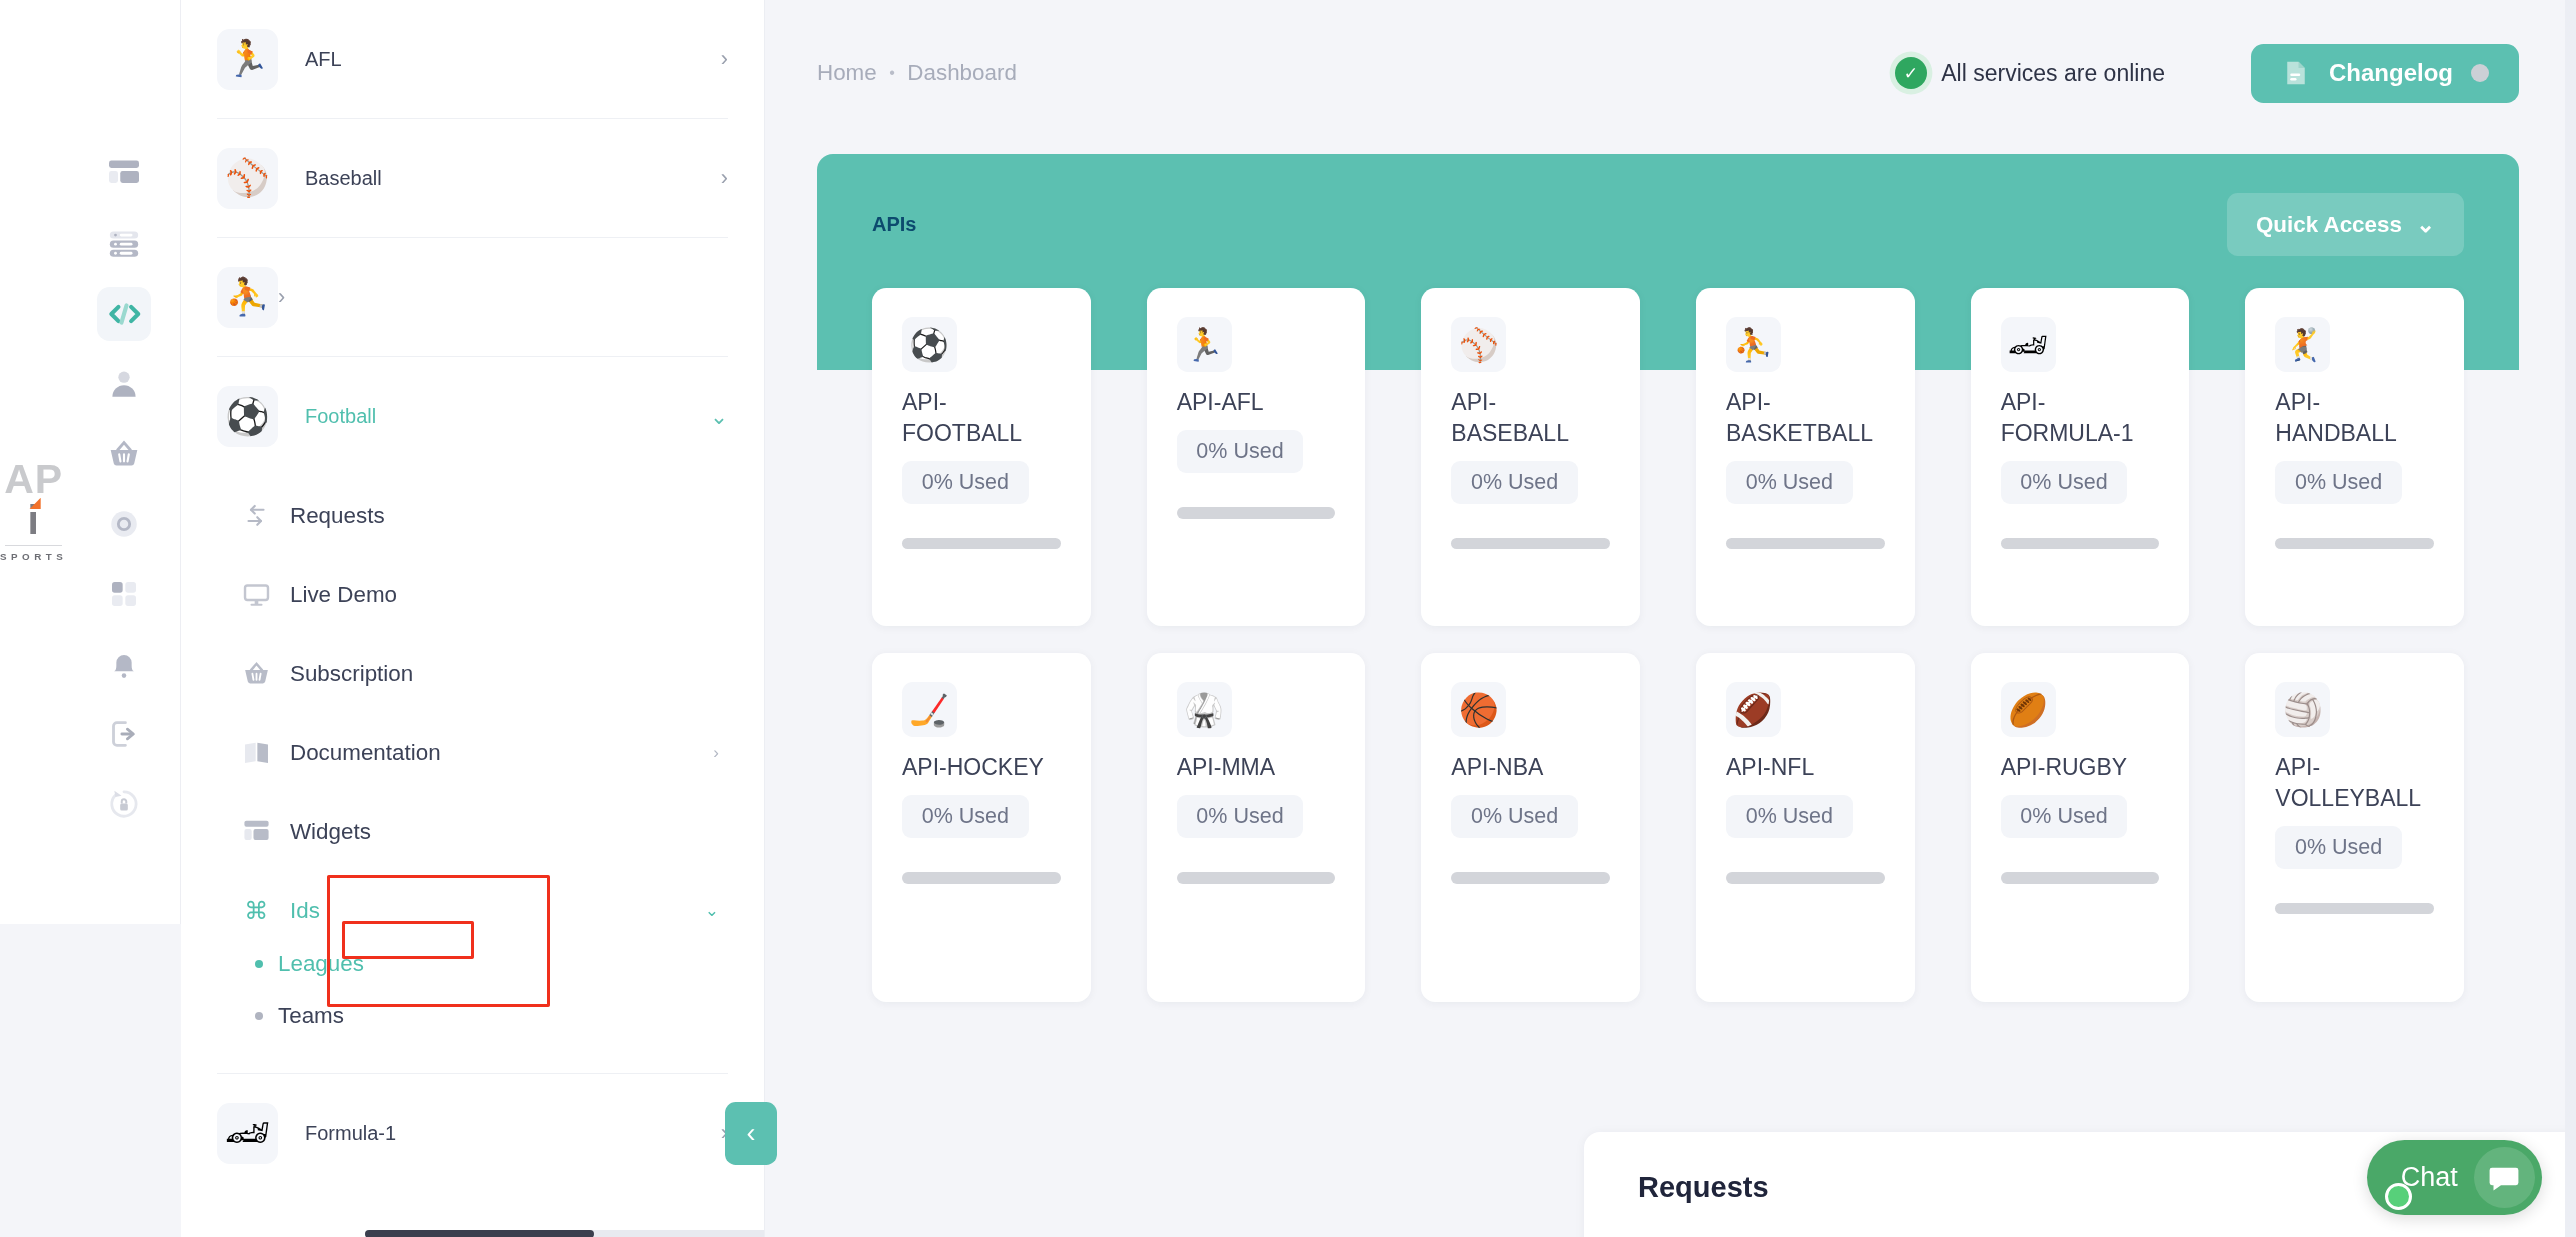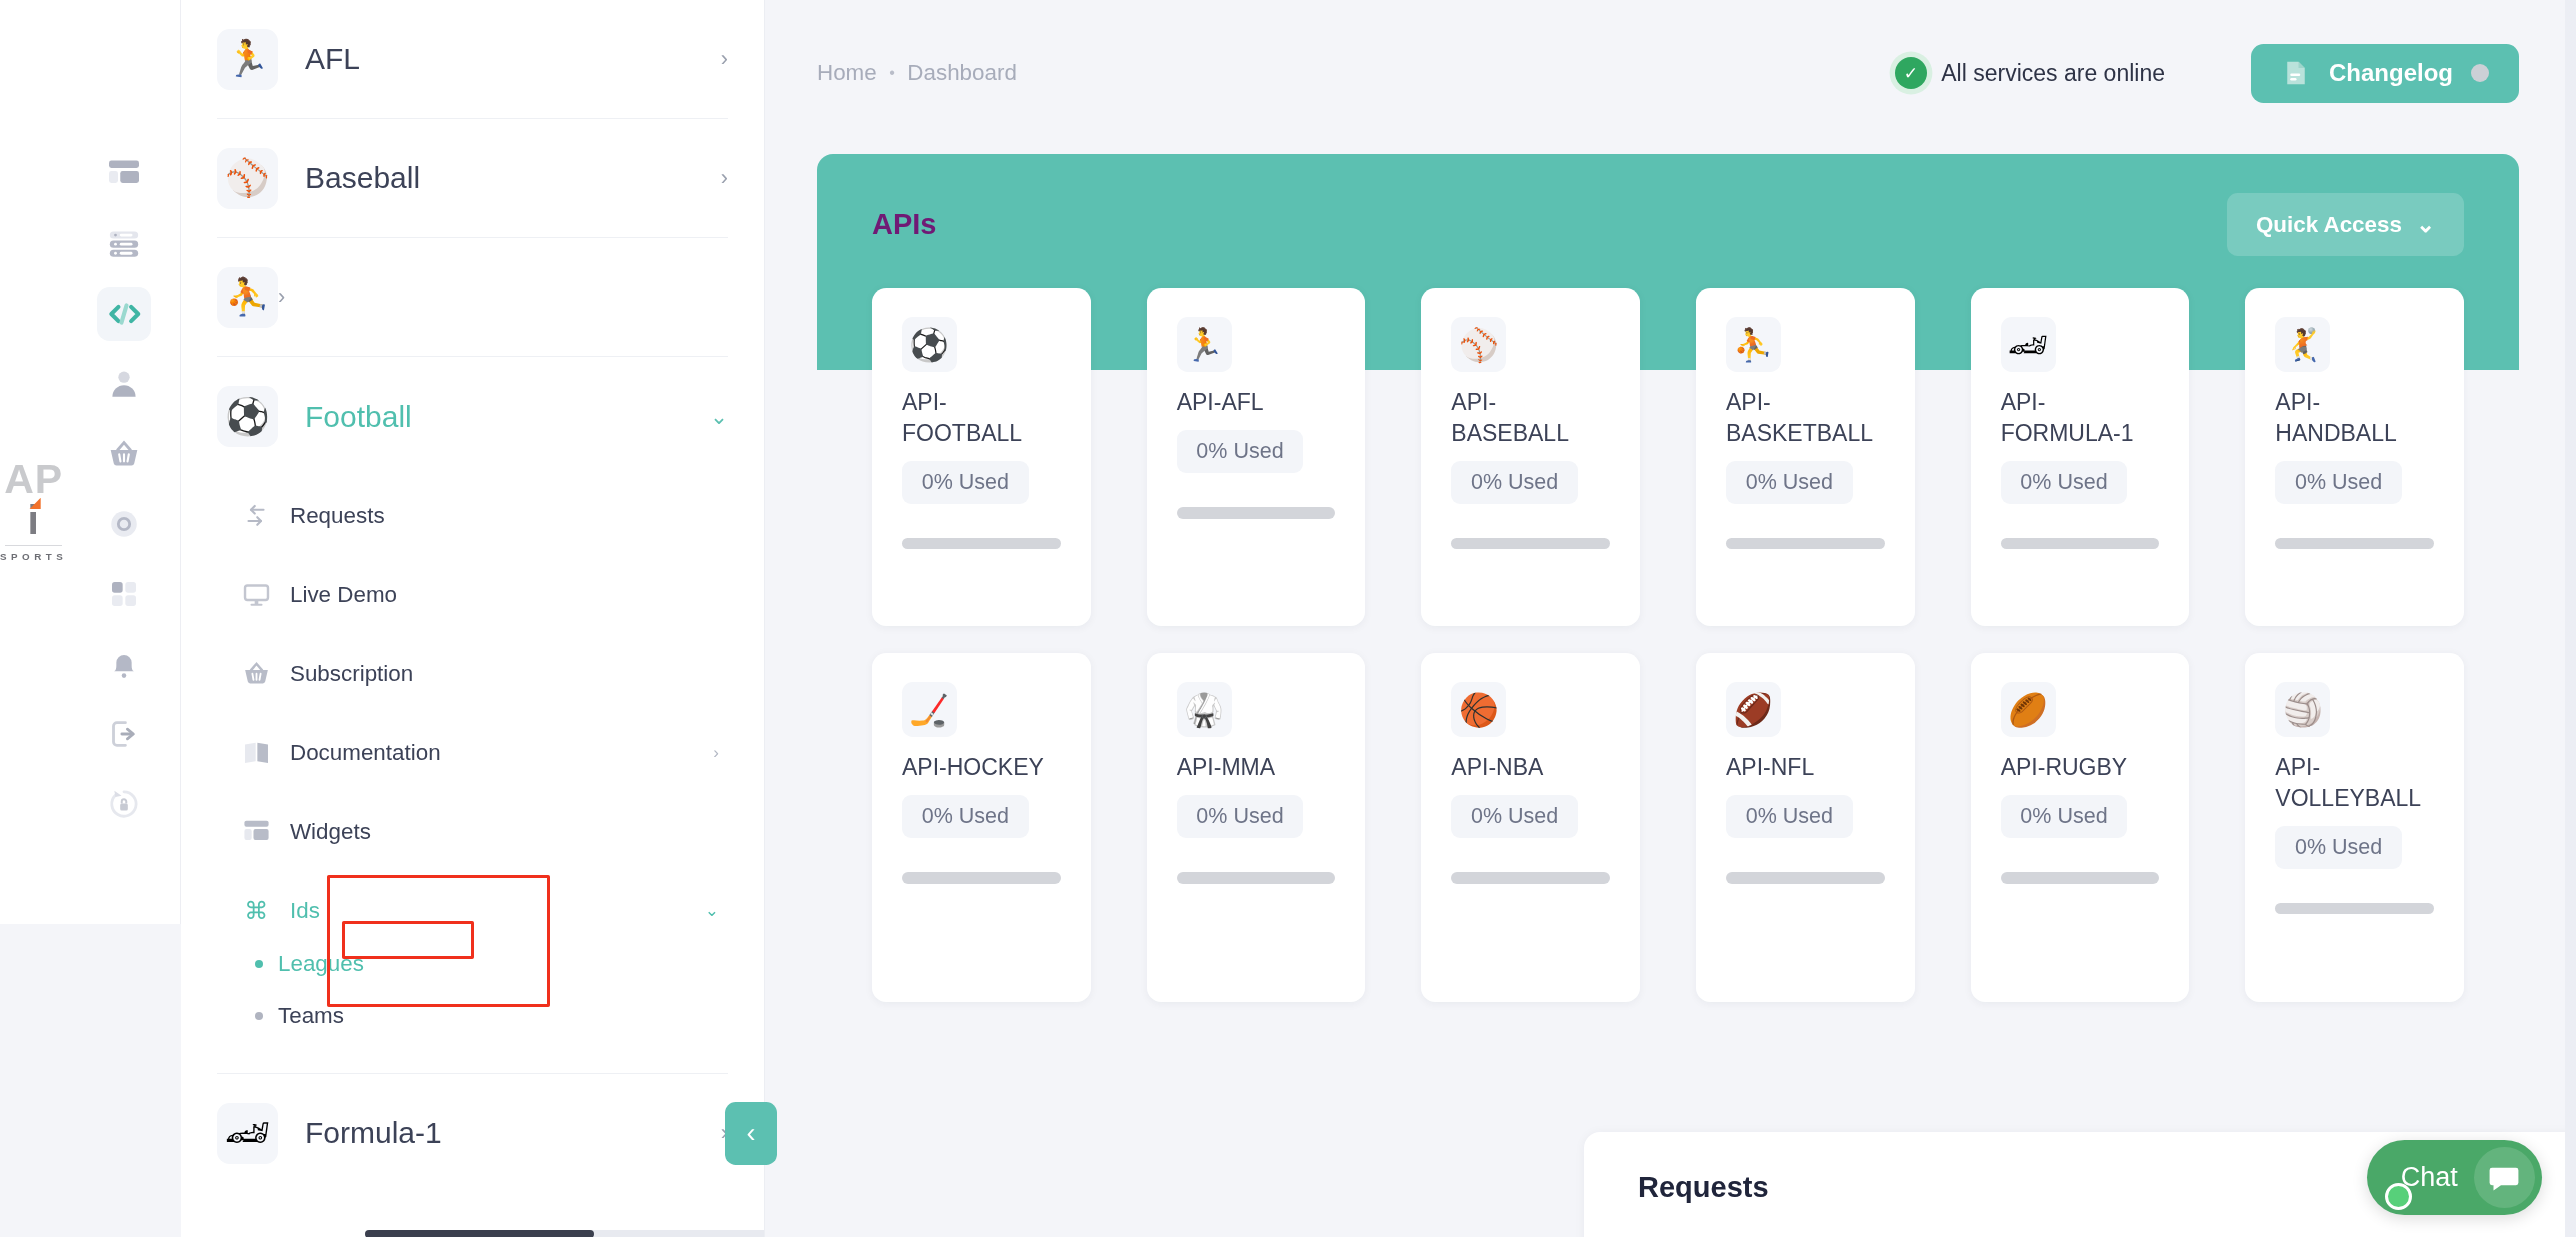--- a/index.html
+++ b/index.html
@@ -54,21 +54,21 @@
   .sport-row {
     display:flex; align-items:center; height: 119px;
     border-bottom:0.9px solid #eef0f4; cursor:pointer;
   }
   .sport-row:last-child { border-bottom:none; }
   .sport-thumb {
     width: 61px; height: 61px; border-radius: 12.5px; background:#f4f6fa;
     display:flex; align-items:center; justify-content:center;
     font-size: 36px; line-height:1; flex:0 0 61px;
   }
-  .sport-label { margin-left: 27px; font-size: 30px; color:#3c4257; font-weight:500; flex:1; }
+  .sport-label { margin-left: 27px; font-size: 20px; color:#3c4257; font-weight:500; flex:1; }
   .sport-label.teal { color:#50bfae; }
   .chev { color:#9aa0ae; font-size:21.5px; display:flex; align-items:center; }
 
   .sub-item {
     display:flex; align-items:center; height: 79px; cursor:pointer; padding-left: 19.7px;
   }
   .sub-ico { width:39px; flex:0 0 39px; display:flex; align-items:center; justify-content:center; }
   .sub-label { margin-left: 14.3px; font-size: 22.4px; color:#3c4257; flex:1; }
   .sub-chev { color:#b3b8c4; font-size:17px; padding-right:9px; }
 
@@ -131,21 +131,21 @@
   #changelog-btn .cl-label { color:#fff; font-size:24px; font-weight:600; }
   #changelog-dot { width:18px; height:18px; border-radius:50%; background:#ccd0d6; }
 
   
   #apis-panel {
     margin: 0 57px 0 52px; background:#5cc0b1;
     border-radius: 16px 16px 0 0; padding: 47px 0 0 0;
     position:relative; height: 921px;
   }
   #apis-head { display:flex; align-items:center; padding: 0 55px; height: 47px; }
-  #apis-title { color:#701a75; font-size:29px; font-weight:700; }
+  #apis-title { color:#0c4a6e; font-size:20px; font-weight:700; }
   #quick-access {
     margin-left:auto; height:63px; padding: 0 29px;
     background: rgba(255,255,255,0.18); border-radius:10.7px;
     display:flex; align-items:center; gap:14.3px; cursor:pointer;
     color:#fff; font-size:22.4px; font-weight:700;
   }
 
   #apis-white {
     position:absolute; left:0; right:0; top: 216px; bottom:0;
     background:#f4f5f9; border-radius: 0;

